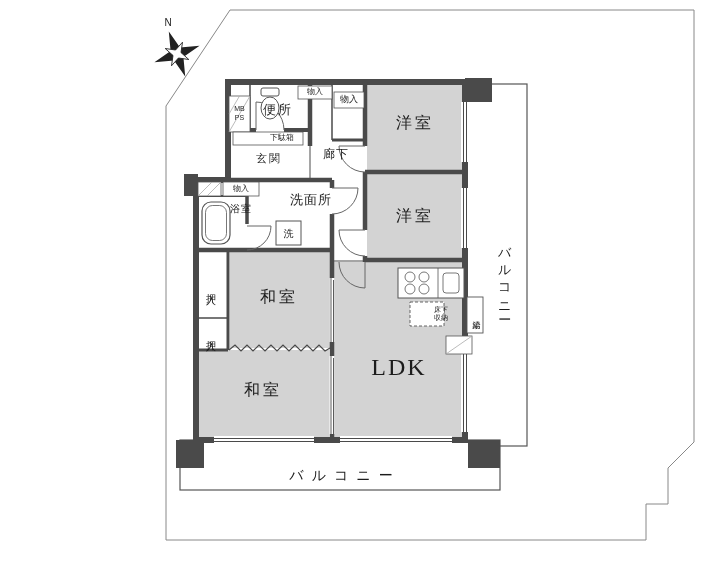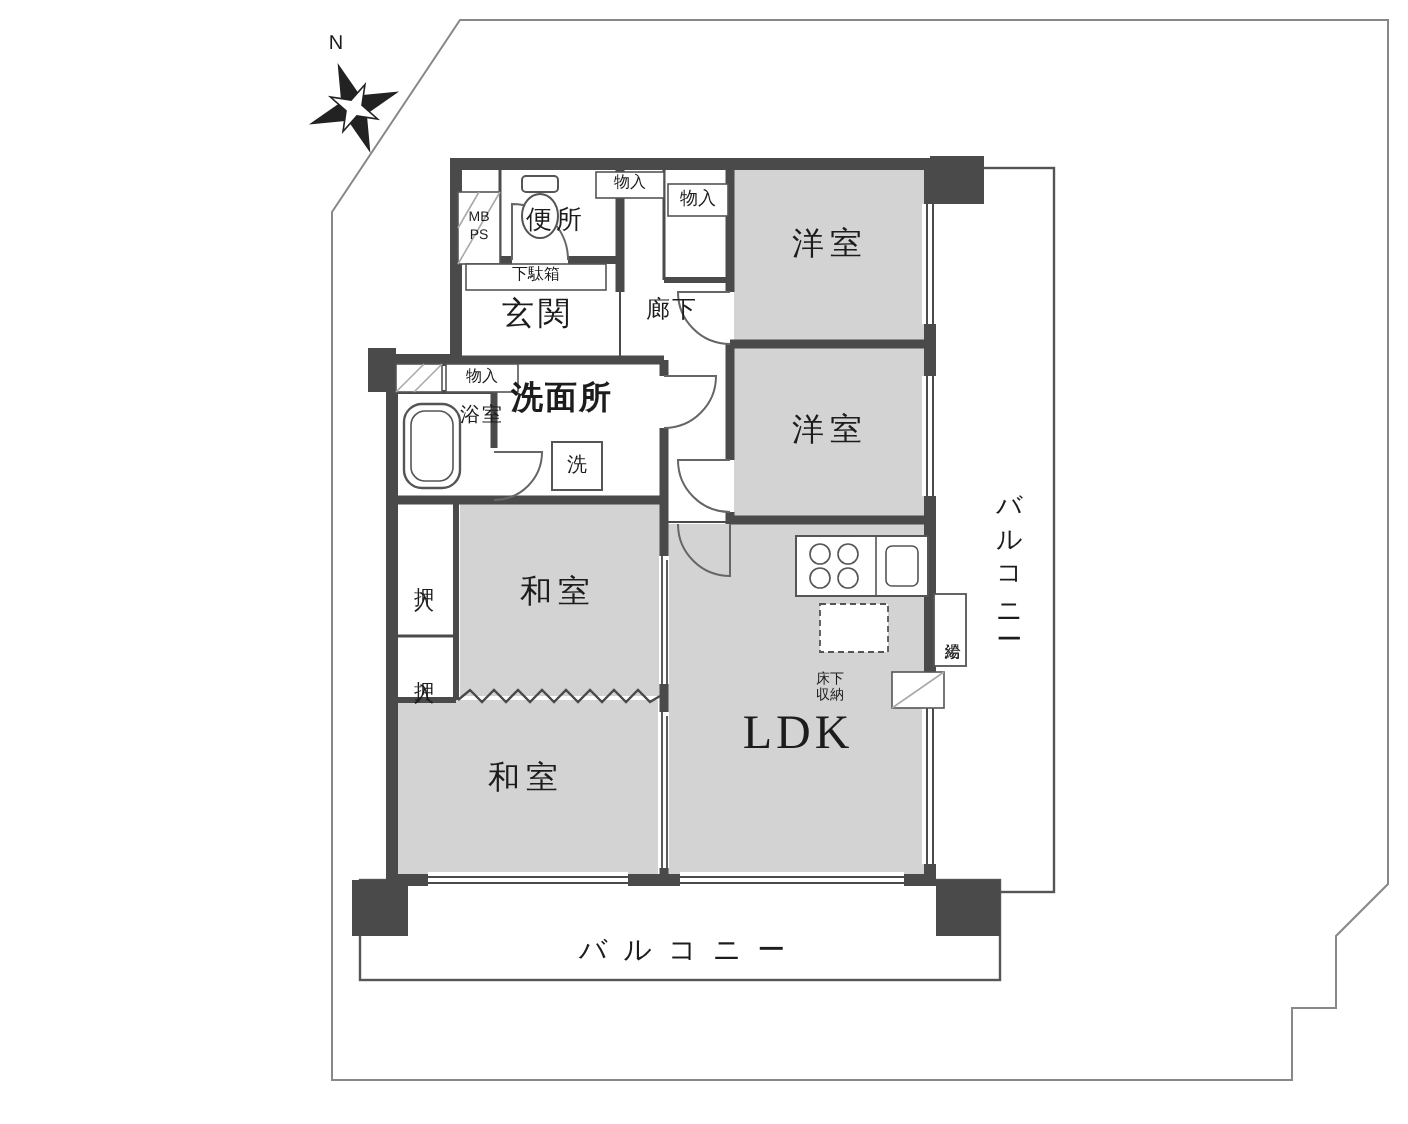--- a/index.html
+++ b/index.html
@@ -138,44 +138,44 @@
 
   <g transform="translate(177,54) rotate(-20)">
     <path d="M0,-24 L5,-5 L24,0 L5,5 L0,24 L-5,5 L-24,0 L-5,-5 Z" fill="#222222"></path>
     <path d="M0,-13 L3,-3 L13,0 L3,3 L0,13 L-3,3 L-13,0 L-3,-3 Z" transform="rotate(45)" fill="#ffffff" stroke="#222222" stroke-width="0.8"></path>
   </g>
 </svg>
 
 <div class="lbl" style="left:168px;top:22px;font-size:10px;font-family:'Liberation Sans',sans-serif;">N</div>
 
 <div class="lbl" style="left:278px;top:110px;font-size:13px;letter-spacing:2px;">便所</div>
-<div class="lbl" style="left:269px;top:158px;font-size:16px;letter-spacing:2px;">玄関</div>
+<div class="lbl" style="left:269px;top:158px;font-size:11px;letter-spacing:2px;">玄関</div>
 <div class="lbl" style="left:336px;top:156px;font-size:12px;letter-spacing:1px;font-family:Liberation Mono, monospace;">廊下</div>
 
 <div class="lbl" style="left:315px;top:92px;font-size:8px;">物入</div>
 <div class="lbl" style="left:349px;top:100px;font-size:9px;">物入</div>
 <div class="lbl pre" style="left:239.5px;top:114px;font-size:7px;">MB
 PS</div>
-<div class="lbl" style="left:268px;top:138px;font-size:8px;">下駄箱</div>
+<div class="lbl" style="left:282px;top:138px;font-size:8px;">下駄箱</div>
 
 <div class="lbl" style="left:415px;top:123px;font-size:16px;letter-spacing:3px;">洋室</div>
 <div class="lbl" style="left:415px;top:216px;font-size:16px;letter-spacing:3px;">洋室</div>
 
 <div class="lbl" style="left:241px;top:189px;font-size:8px;">物入</div>
 <div class="lbl" style="left:241px;top:208px;font-size:10px;letter-spacing:1px;">浴室</div>
-<div class="lbl" style="left:281px;top:200px;font-size:16px;letter-spacing:1px;font-weight:bold;">洗面所</div>
+<div class="lbl" style="left:311px;top:200px;font-size:13px;letter-spacing:1px;">洗面所</div>
 <div class="lbl" style="left:288.5px;top:233px;font-size:10px;">洗</div>
 
 <div class="lbl vert" style="left:211px;top:287px;font-size:10px;letter-spacing:2px;">押入</div>
 <div class="lbl vert" style="left:211px;top:333px;font-size:10px;letter-spacing:1px;">押入</div>
 
 <div class="lbl" style="left:279px;top:297px;font-size:16px;letter-spacing:3px;">和室</div>
 <div class="lbl" style="left:263px;top:390px;font-size:16px;letter-spacing:3px;">和室</div>
 
 <div class="lbl" style="left:399px;top:367px;font-size:24px;letter-spacing:2px;">LDK</div>
 
-<div class="lbl wrap2" style="left:415px;top:314px;font-size:7px;margin-top:30px;">床下収納</div>
+<div class="lbl wrap2" style="left:441px;top:314px;font-size:7px;">床下収納</div>
 <div class="lbl vert" style="left:475px;top:315px;font-size:8px;">給湯</div>
 
 <div class="lbl vert" style="left:504px;top:277px;font-size:13px;letter-spacing:4px;">バルコニー</div>
 <div class="lbl" style="left:345px;top:476px;font-size:14px;letter-spacing:8px;">バルコニー</div>
 
 </div>
 
 </body></html>

